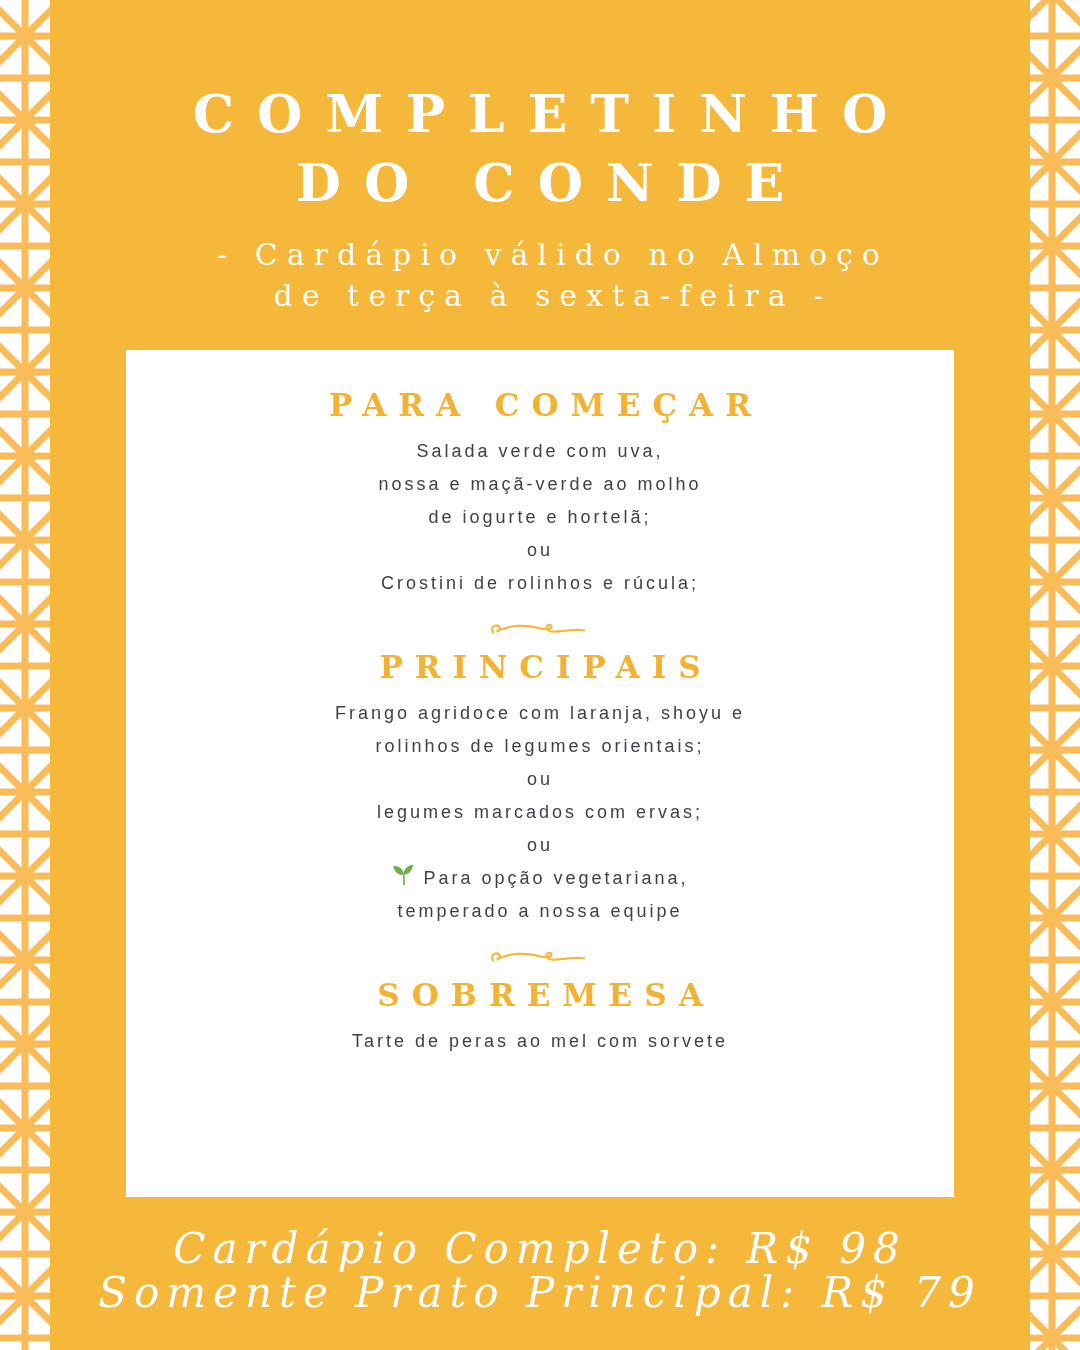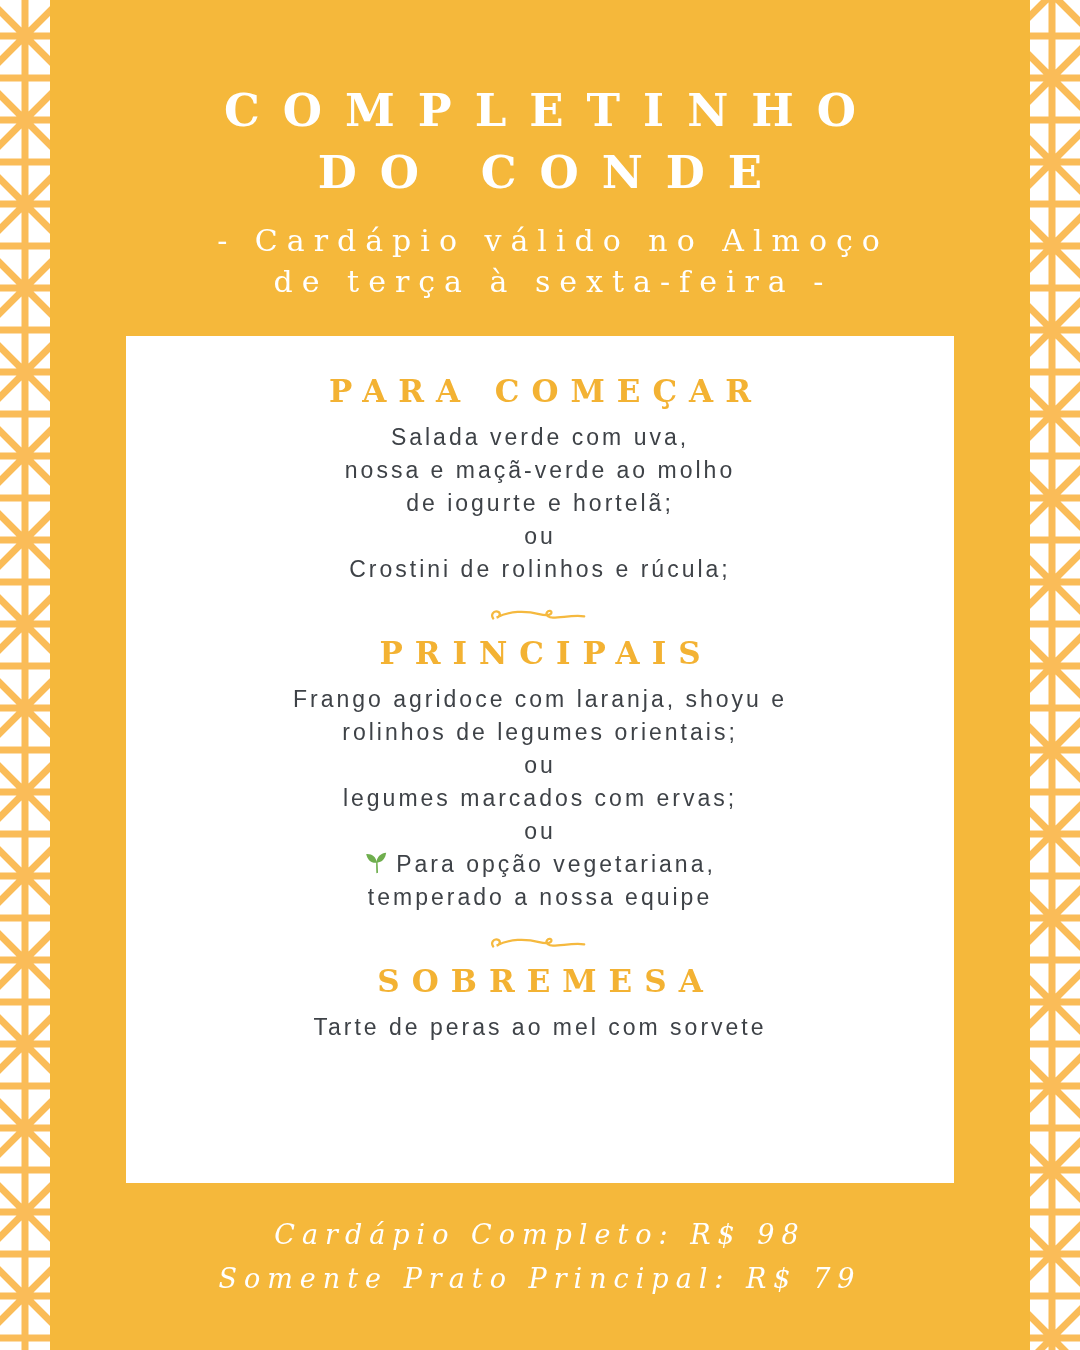--- a/index.html
+++ b/index.html
@@ -22,21 +22,21 @@
   }
   .strip-left  { left: 0; }
   .strip-right { right: 0; }
   .strip svg { display: block; }
 
   
   .header { position: relative; padding-top: 88px; text-align: center; color: #ffffff; }
   .title-line {
     font-family: "DejaVu Serif", serif;
     font-weight: bold;
-    font-size: 45px;
+    font-size: 52px;
     line-height: 1.0;
     letter-spacing: 23px;
     padding-left: 23px; 
     color: #ffffff;
   }
   .title-line + .title-line { margin-top: 17px; }
   .subtitle {
     margin-top: 25px;
     font-size: 30px;
     line-height: 41px;
@@ -63,42 +63,42 @@
     font-weight: bold;
     font-size: 31px;
     line-height: 31px;
     letter-spacing: 12px;
     padding-left: 12px;
     color: #F3B233;
   }
   .body-line {
     margin: 0;
     font-family: "Liberation Sans", sans-serif;
-    font-size: 23px;
+    font-size: 18px;
     line-height: 33px;
     letter-spacing: 3px;
     color: #3E4247;
   }
   .flourish { margin: 16px auto 10px auto; height: 26px; }
   .flourish svg { display: block; margin: 0 auto; }
   .sprout {
     display: inline-block;
     vertical-align: -3px;
     margin-right: 8px;
     line-height: 0;
   }
 
   
   .footer {
     margin-top: 30px;
     text-align: center;
     color: #ffffff;
     font-family: "DejaVu Serif", serif;
     font-style: italic;
-    font-size: 27px;
+    font-size: 42px;
     line-height: 44px;
     letter-spacing: 7px;
   }
 </style>
 </head>
 <body>
 
 <div class="poster">
 
   <div class="strip strip-left">

